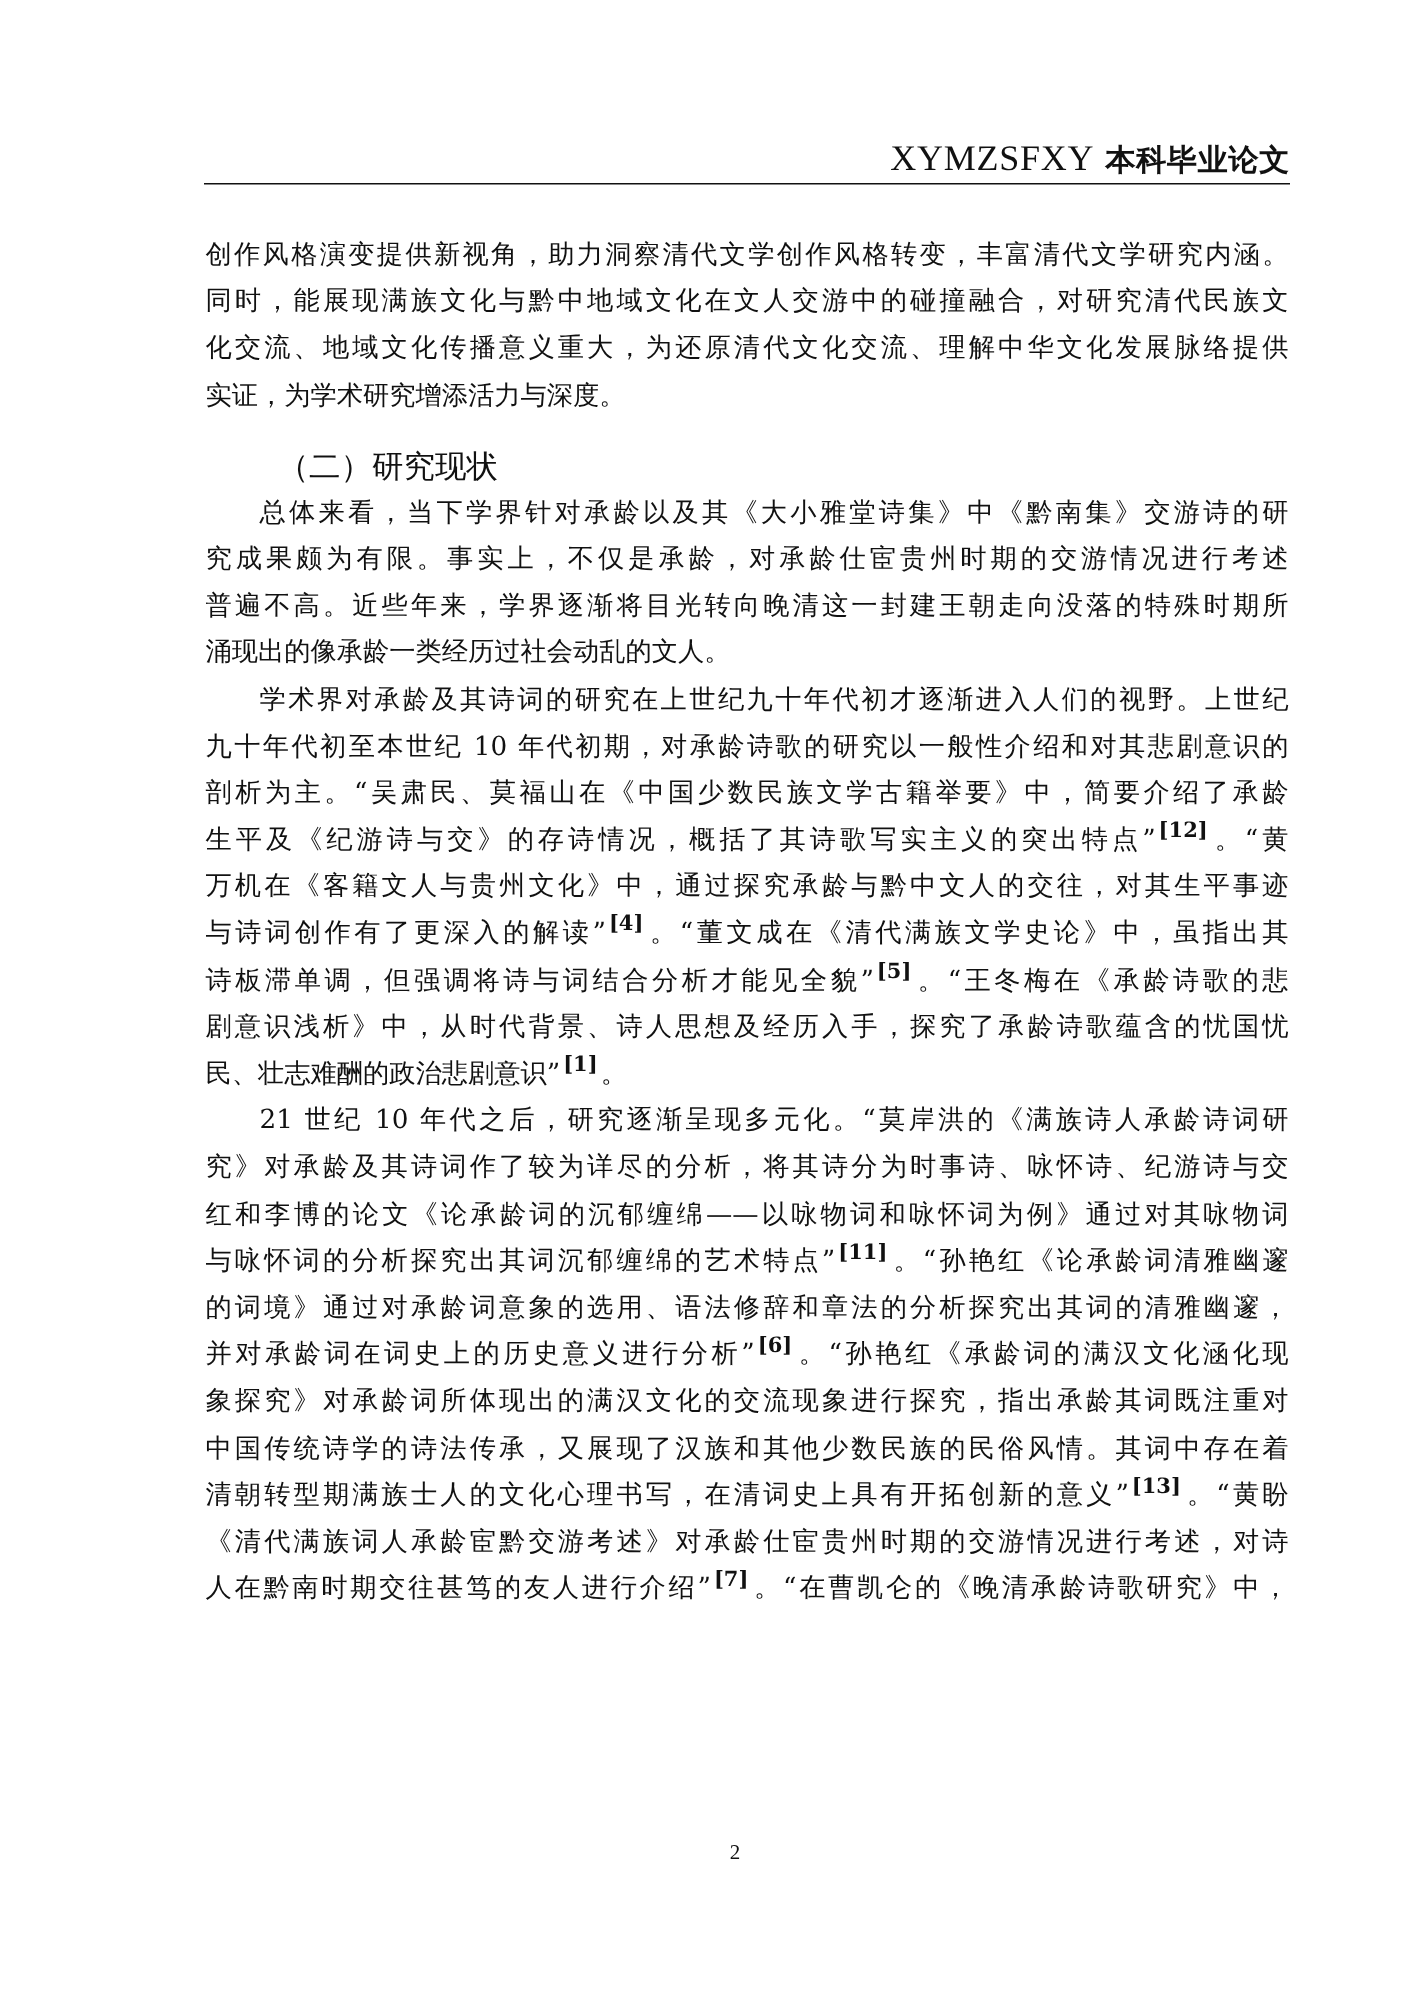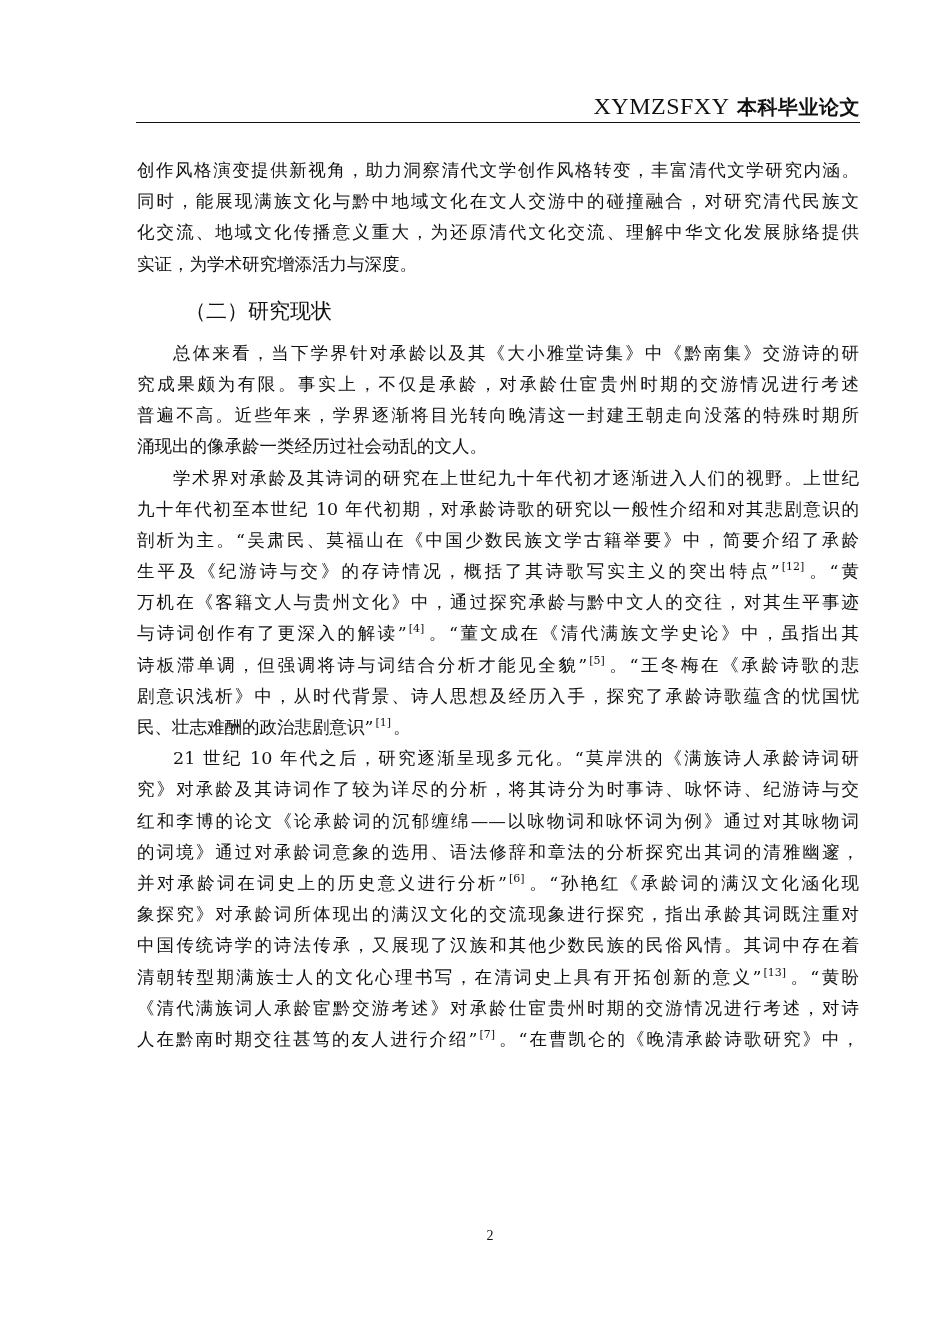--- a/index.html
+++ b/index.html
@@ -10,22 +10,22 @@
   .header .latin { font-family: "Liberation Serif", serif; font-size: 24px; }
   .header .cn { font-family: "DejaVu Sans", sans-serif; font-weight: bold; font-size: 20px; }
   .rule { position: absolute; left: 136px; top: 122px; width: 724px; height: 0;
           border-top: 1.5px solid #111; }
   .body { position: absolute; left: 137px; top: 155px; width: 722px; font-size: 17.5px;
           line-height: 31.2px; text-align: justify; }
   .line { display: block; white-space: nowrap; height: 31.2px; text-align-last: justify; text-align: justify; }
   .line.last { text-align-last: left; }
   .indent { padding-left: 36px; }
   .heading { font-family: "DejaVu Sans", sans-serif; font-size: 21px; line-height: 31px;
-             padding-left: 48px; margin: 16px 0 11px 0; font-weight: normal; }
-  sup { font-size: 11px; vertical-align: 7px; line-height: 0; padding: 0 2px; }
+             padding-left: 48px; margin: 16px 0 0 0; font-weight: normal; }
+  sup { font-size: 14px; vertical-align: 7px; line-height: 0; padding: 0 2px; font-weight: bold; }
   .pageno { position: absolute; left: 440px; top: 1228px; width: 100px; text-align: center;
             font-family: "Liberation Serif", serif; font-size: 14px; }
 </style>
 </head>
 <body>
 
 <div class="header">
   <span class="latin">XYMZSFXY</span>
   <span class="cn">本科毕业论文</span>
 </div>
@@ -56,20 +56,21 @@
       <span class="line"><span>万机在《客籍文人与贵州文化》中，通过探究承龄与黔中文人的交往，对其生平事迹</span></span>
       <span class="line"><span>与诗词创作有了更深入的解读”</span><sup>[4]</sup><span>。“董文成在《清代满族文学史论》中，虽指出其</span></span>
       <span class="line"><span>诗板滞单调，但强调将诗与词结合分析才能见全貌”</span><sup>[5]</sup><span>。“王冬梅在《承龄诗歌的悲</span></span>
       <span class="line"><span>剧意识浅析》中，从时代背景、诗人思想及经历入手，探究了承龄诗歌蕴含的忧国忧</span></span>
       <span class="line last"><span>民、壮志难酬的政治悲剧意识”</span><sup>[1]</sup><span>。</span></span>
     </div>
   <div id="p3">
       <span class="line indent"><span>21 世纪 10 年代之后，研究逐渐呈现多元化。“莫岸洪的《满族诗人承龄诗词研</span></span>
       <span class="line"><span>究》对承龄及其诗词作了较为详尽的分析，将其诗分为时事诗、咏怀诗、纪游诗与交</span></span>
       <span class="line"><span>红和李博的论文《论承龄词的沉郁缠绵——以咏物词和咏怀词为例》通过对其咏物词</span></span>
+      <span class="line"><span>与咏怀词的分析探究出其词沉郁缠绵的艺术特点”</span><sup>[11]</sup><span>。“孙艳红《论承龄词清雅幽邃</span></span>
       <span class="line"><span>的词境》通过对承龄词意象的选用、语法修辞和章法的分析探究出其词的清雅幽邃，</span></span>
       <span class="line"><span>并对承龄词在词史上的历史意义进行分析”</span><sup>[6]</sup><span>。“孙艳红《承龄词的满汉文化涵化现</span></span>
       <span class="line"><span>象探究》对承龄词所体现出的满汉文化的交流现象进行探究，指出承龄其词既注重对</span></span>
       <span class="line"><span>中国传统诗学的诗法传承，又展现了汉族和其他少数民族的民俗风情。其词中存在着</span></span>
       <span class="line"><span>清朝转型期满族士人的文化心理书写，在清词史上具有开拓创新的意义”</span><sup>[13]</sup><span>。“黄盼</span></span>
       <span class="line"><span>《清代满族词人承龄宦黔交游考述》对承龄仕宦贵州时期的交游情况进行考述，对诗</span></span>
       <span class="line"><span>人在黔南时期交往甚笃的友人进行介绍”</span><sup>[7]</sup><span>。“在曹凯仑的《晚清承龄诗歌研究》中，</span></span>
     </div>
 </div>
 

